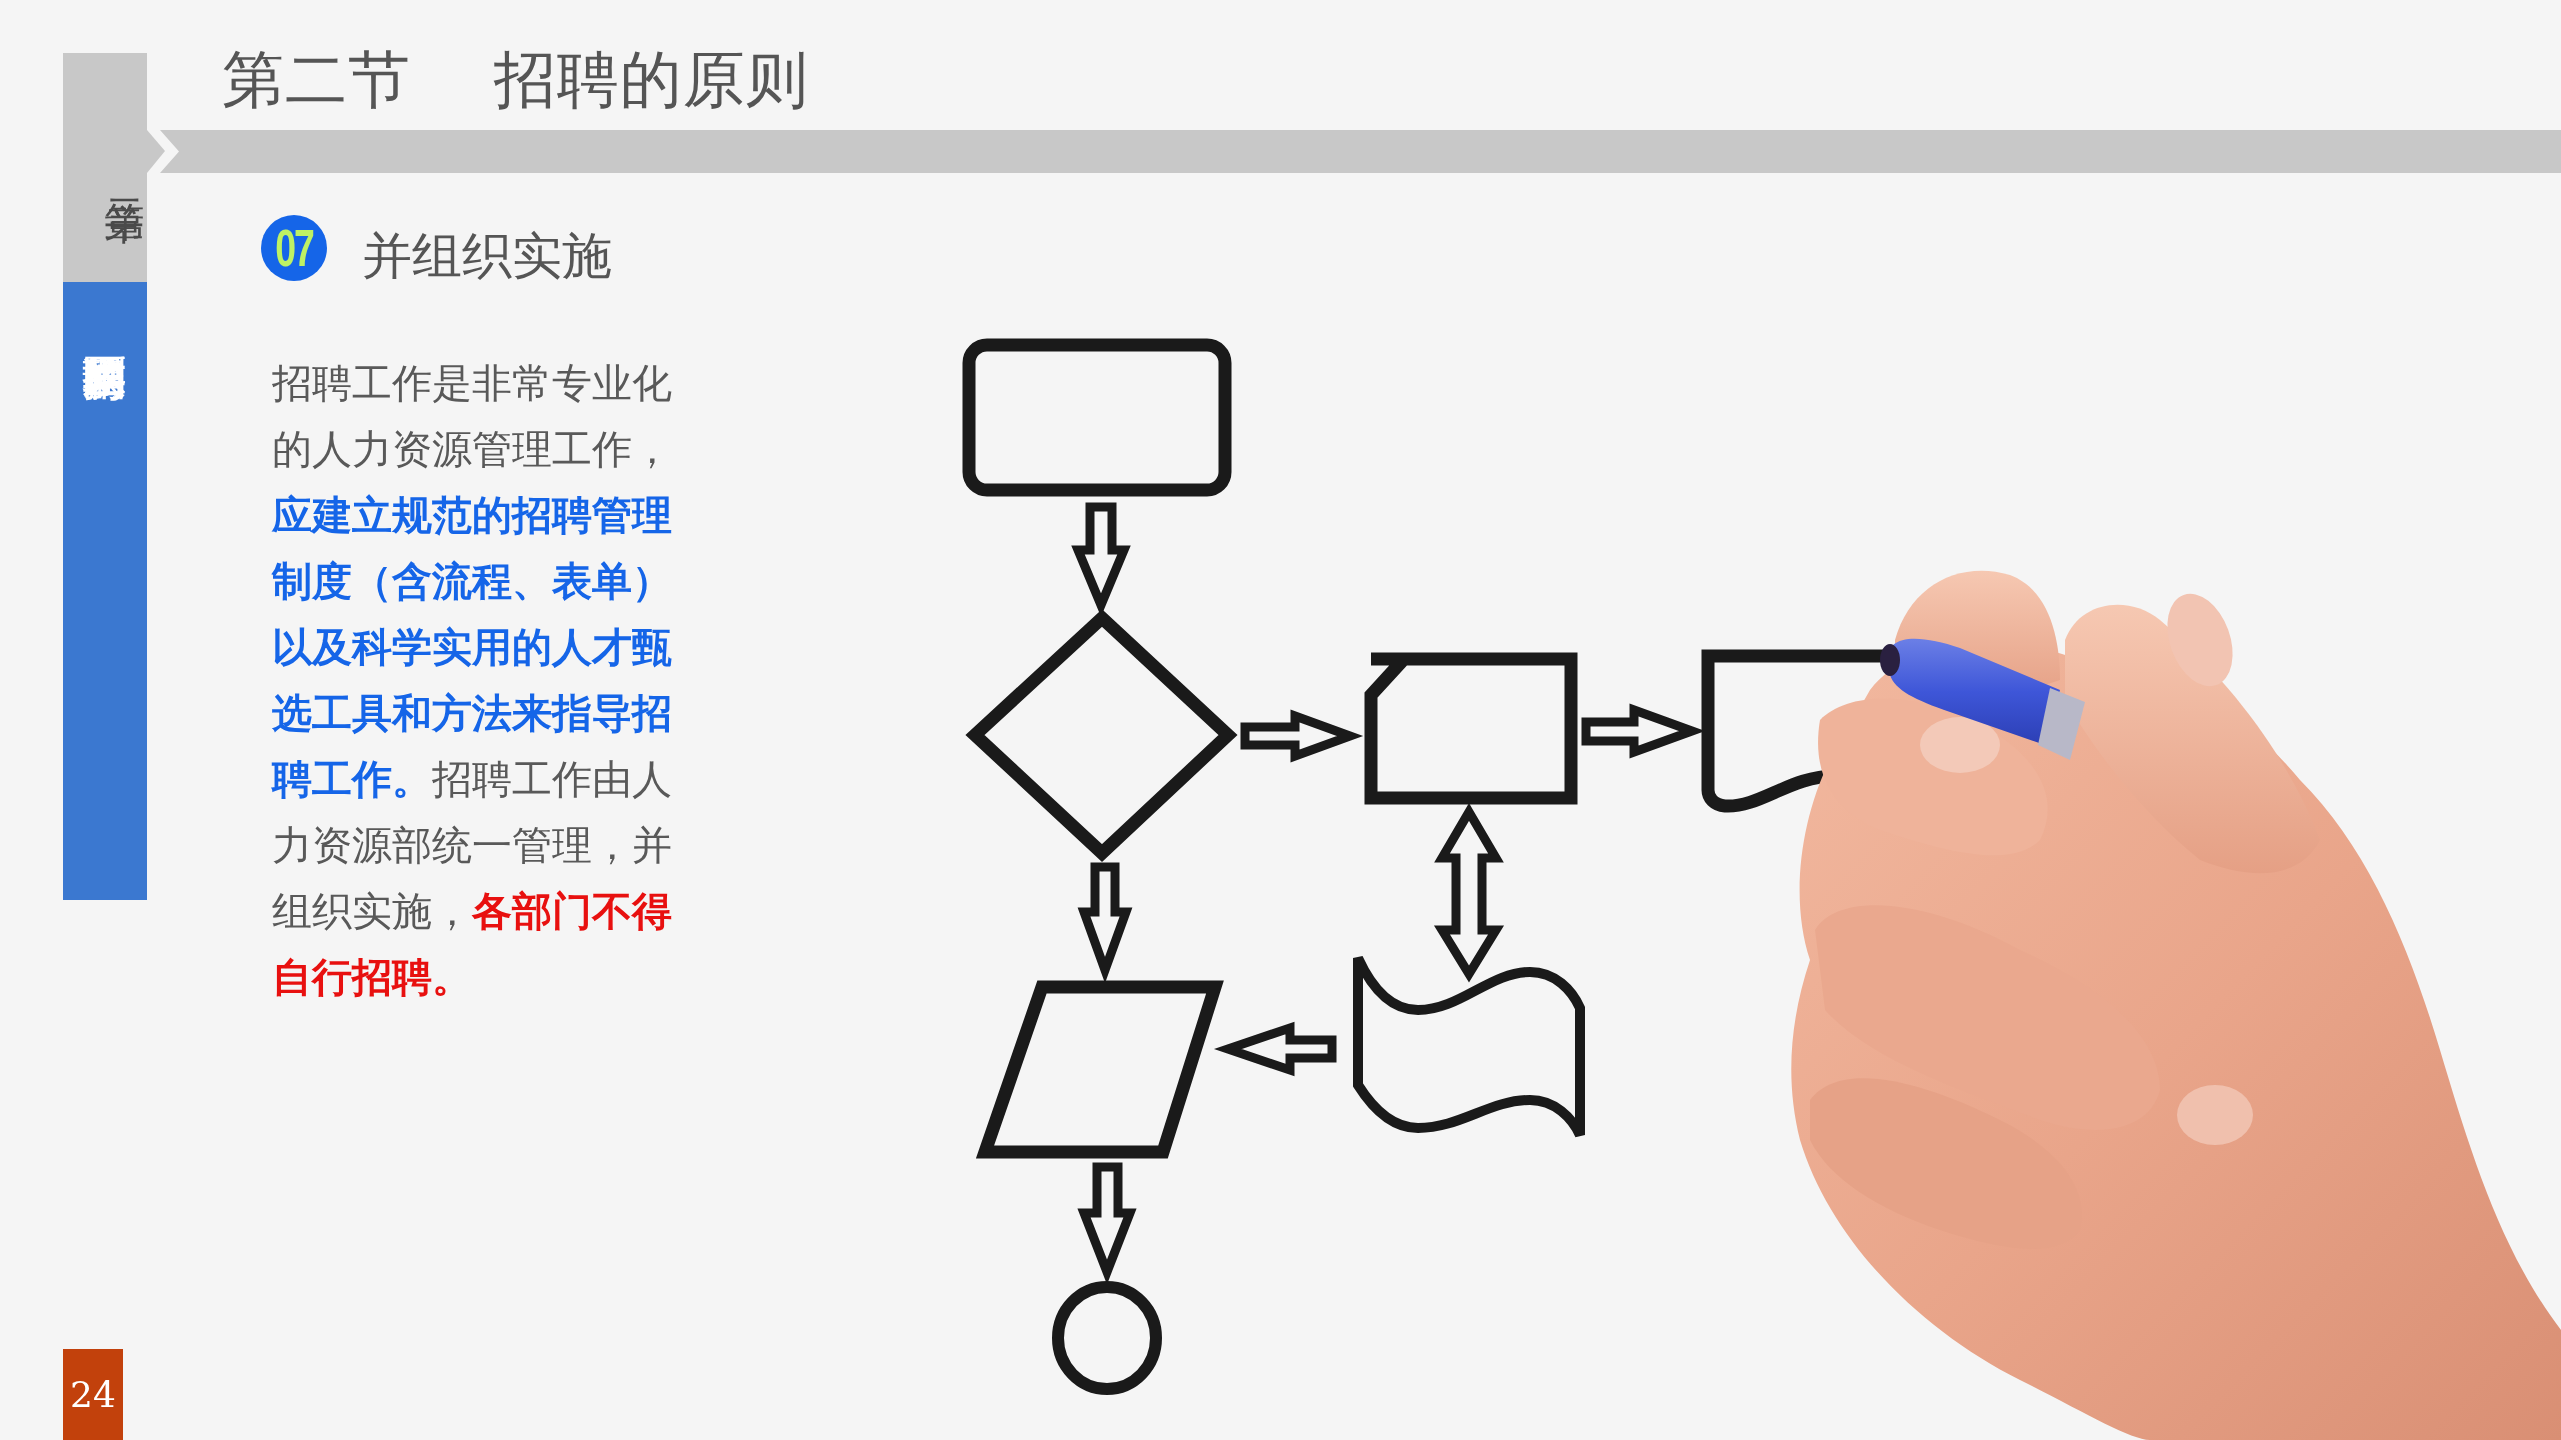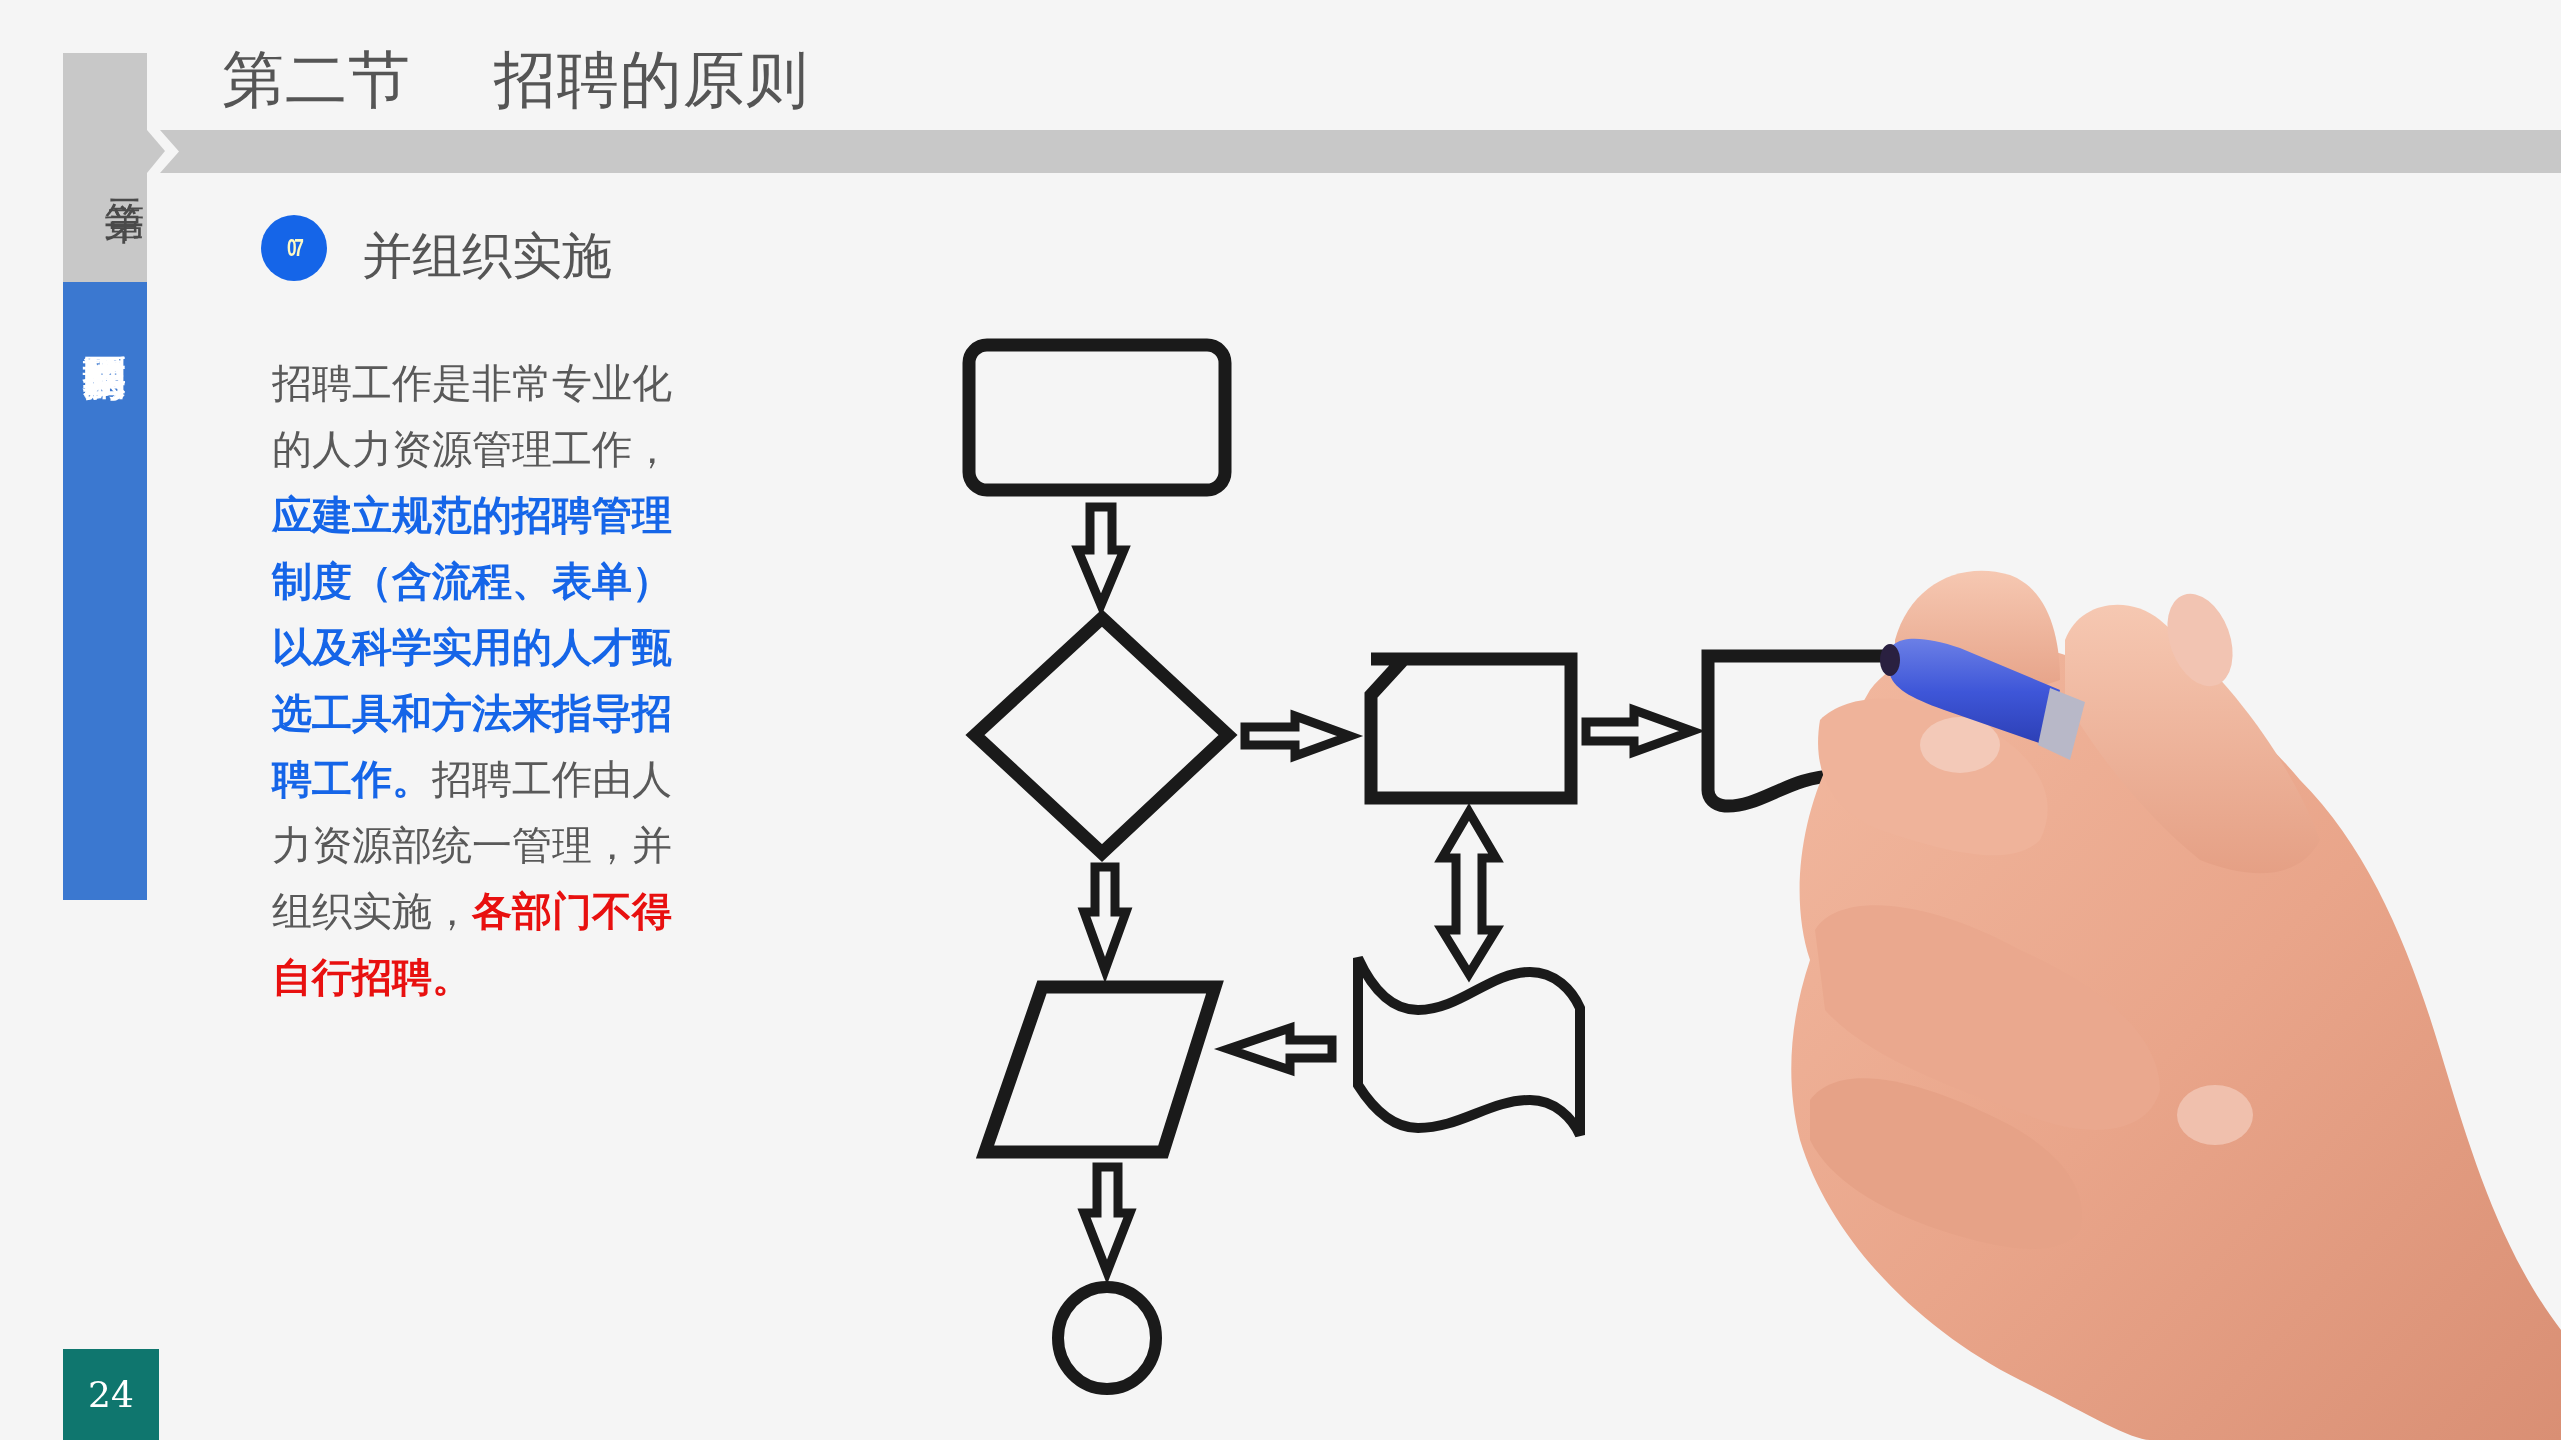--- a/index.html
+++ b/index.html
@@ -29,28 +29,28 @@
   #sidebar-blue {
     left:63px; top:282px; width:84px; height:618px; background:#3b78d0;
   }
   #sidebar-label {
     left:63px; top:322px; width:84px; height:360px;
     writing-mode:vertical-rl; text-align:left;
     font-size:44px; line-height:84px; color:#ffffff;
     display:flex; align-items:center; justify-content:flex-start;
   }
   #page-num-box {
-    left:63px; top:1349px; width:96px; height:91px; background:#0f766e;
+    left:63px; top:1349px; width:60px; height:91px; background:#c2410c;
     color:#fff; font-family:"DejaVu Serif","Liberation Serif",serif;
     font-size:36px; line-height:91px; text-align:center;
   }
   #badge {
     left:261px; top:215px; width:66px; height:66px; border-radius:50%;
-    background:#1565e8; color:#fef9c3; text-align:center; line-height:66px;
-    font-family:"Liberation Sans",sans-serif; font-weight:bold; font-size:24px;
+    background:#1565e8; color:#bef264; text-align:center; line-height:66px;
+    font-family:"Liberation Sans",sans-serif; font-weight:bold; font-size:52px;
     letter-spacing:-3px; transform-origin:center;
   }
   #badge span { display:inline-block; transform:scaleX(0.72); }
   #subtitle {
     left:362px; top:226px; font-size:50px; line-height:60px; color:#555555;
   }
   #body-text {
     left:272px; top:350px; width:430px;
     font-size:40px; line-height:66px; color:#595959;
   }

